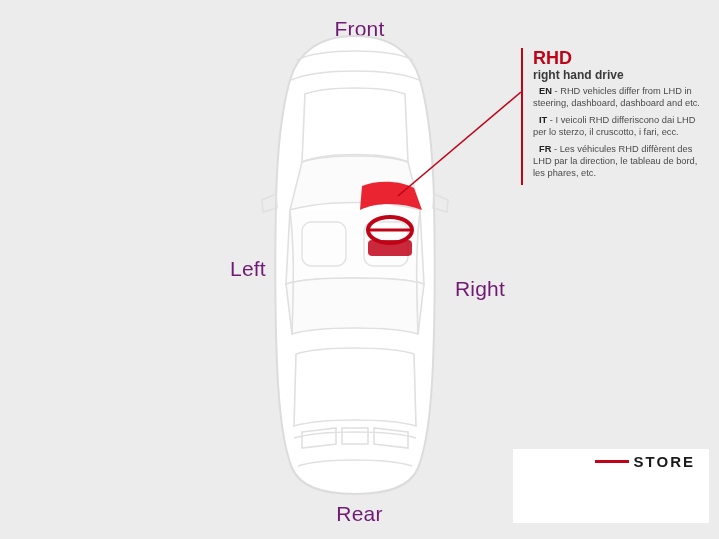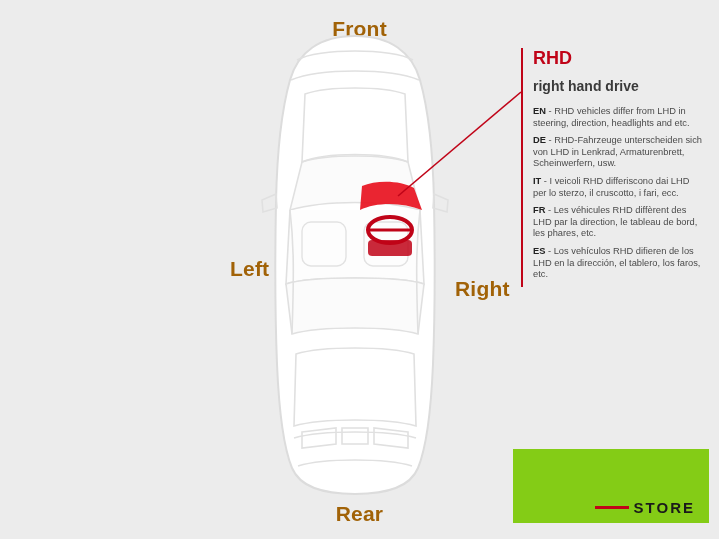--- a/index.html
+++ b/index.html
@@ -17,22 +17,22 @@
   #stage {
     position: absolute;
     left: 0; top: 0;
     width: 719px;
     height: 539px;
   }
 
   
   .orient-label {
     position: absolute;
-    color: #a16207;
-    font-weight: bold;
+    color: #701a75;
+    font-weight: normal;
     font-size: 21px;
     letter-spacing: 0.2px;
     white-space: nowrap;
   }
   #label-front { left: 0; top: 17px; width: 719px; text-align: center; }
   #label-rear  { left: 0; top: 502px; width: 719px; text-align: center; }
   #label-left  { left: 230px; top: 257px; }
   #label-right { left: 455px; top: 257px; margin-top: 20px; }
 
   
@@ -53,59 +53,60 @@
     width: 182px;
     padding-left: 10px;
     border-left: 2px solid #c00418;
     box-sizing: border-box;
   }
   #callout-title {
     color: #c00418;
     font-weight: bold;
     font-size: 18px;
     line-height: 20px;
-    margin-bottom: 12px;
+    margin-bottom: 1px;
   }
   #callout-subtitle {
     color: #3a3a3a;
     font-weight: bold;
-    font-size: 14px;
+    font-size: 12px;
     line-height: 12px;
-    margin-bottom: 14px;
+    margin-bottom: 5px;
   }
   .desc {
     color: #4a4a4a;
     font-size: 9.3px;
     line-height: 11.6px;
     margin-bottom: 6px;
   }
   .desc .lang {
     color: #222;
     font-weight: bold;
+    margin-left: 6px;
   }
 
   
   #leader {
     position: absolute;
     left: 0; top: 0;
     width: 719px; height: 539px;
     pointer-events: none;
   }
 
   
   #logo {
     position: absolute;
     left: 513px;
     top: 449px;
     width: 196px;
     height: 74px;
-    background: #84cc16;
+    background: #ffffff;
     display: flex;
     flex-direction: column;
-    justify-content: flex-end;
+    justify-content: flex-start;
     box-sizing: border-box;
     padding: 4px 10px 6px 10px;
   }
   #logo-store-row {
     display: flex;
     align-items: center;
     justify-content: flex-end;
     padding-right: 4px;
     margin-bottom: 1px;
   }
@@ -198,33 +199,27 @@
 
   <svg id="leader">
     <line x1="398" y1="196" x2="521" y2="92" stroke="#c00418" stroke-width="1.6"></line>
   </svg>
 
   <div id="callout">
     <div id="callout-title">RHD</div>
     <div id="callout-subtitle">right hand drive</div>
 
     <div class="desc">
-      <span class="lang">EN</span><span> - RHD vehicles differ from LHD in steering, direction, headlights and etc.</span>
-    </div>
-    <div class="desc">
-      <span class="lang">DE</span><span> - RHD-Fahrzeuge unterscheiden sich von LHD in Lenkrad, Armaturenbrett, Scheinwerfern, usw.</span>
+      <span class="lang">EN</span><span> - RHD vehicles differ from LHD in steering, dashboard, dashboard and etc.</span>
     </div>
     <div class="desc">
       <span class="lang">IT</span><span> - I veicoli RHD differiscono dai LHD per lo sterzo, il cruscotto, i fari, ecc.</span>
     </div>
     <div class="desc">
       <span class="lang">FR</span><span> - Les véhicules RHD diffèrent des LHD par la direction, le tableau de bord, les phares, etc.</span>
-    </div>
-    <div class="desc">
-      <span class="lang">ES</span><span> - Los vehículos RHD difieren de los LHD en la dirección, el tablero, los faros, etc.</span>
     </div>
   </div>
 
   <div id="logo">
     <div id="logo-store-row">
       <div id="logo-dash"></div>
       <div id="logo-store">STORE</div>
     </div>
   </div>
 

